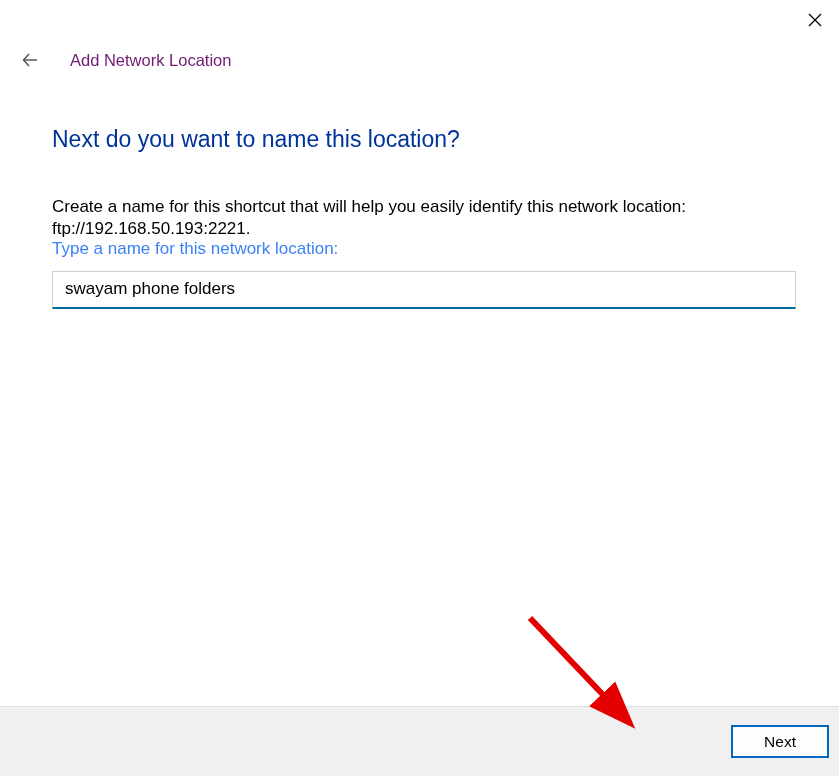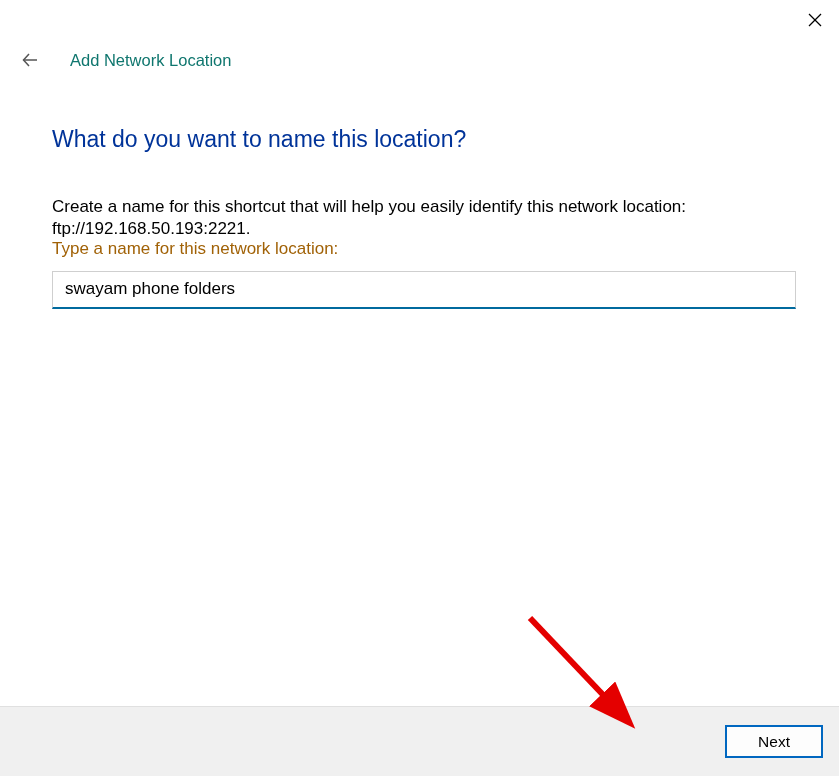--- a/index.html
+++ b/index.html
@@ -37,21 +37,21 @@
       width: 24px;
       height: 24px;
       display: flex;
       align-items: center;
       justify-content: center;
       cursor: pointer;
     }
     .back-btn svg { width: 18px; height: 18px; }
     .header-title {
       font-size: 16.5px;
-      color: #0f766e;
+      color: #701a75;
       font-weight: 400;
     }
     .content {
       padding: 54px 45px 0 52px;
     }
     .heading {
       font-size: 23px;
       color: #003399;
       font-weight: 400;
       margin-bottom: 42px;
@@ -60,21 +60,21 @@
       font-size: 17px;
       color: #000;
       line-height: 1.4;
     }
     .address {
       font-size: 17px;
       color: #000;
     }
     .input-label {
       font-size: 17px;
-      color: #a16207;
+      color: #3b82f6;
       margin-bottom: 12px;
     }
     .name-input {
       width: 744px;
       height: 38px;
       padding: 16px 12px;
       font-size: 17px;
       font-family: inherit;
       border: 1px solid #cfcfcf;
       border-bottom: 2px solid #006a9e;
@@ -85,21 +85,21 @@
       position: absolute;
       bottom: 0;
       left: 0;
       right: 0;
       height: 70px;
       background: #f0f0f0;
       border-top: 1px solid #e0e0e0;
       display: flex;
       align-items: center;
       justify-content: flex-end;
-      padding-right: 16px;
+      padding-right: 10px;
       gap: 10px;
     }
     .wiz-btn {
       width: 98px;
       height: 33px;
       font-size: 15.5px;
       font-family: inherit;
       background: #fdfdfd;
       border: 1px solid #bfbfbf;
       cursor: pointer;
@@ -133,21 +133,21 @@
   <div class="back-btn">
     <svg viewBox="0 0 18 18">
       <line x1="2.5" y1="9" x2="16" y2="9" stroke="#555" stroke-width="1.5"></line>
       <polyline points="8,3 2.5,9 8,15" fill="none" stroke="#555" stroke-width="1.5"></polyline>
     </svg>
   </div>
   <div class="header-title">Add Network Location</div>
 </div>
 
 <div class="content">
-  <h1 class="heading">What do you want to name this location?</h1>
+  <h1 class="heading">Next do you want to name this location?</h1>
   <p class="desc">Create a name for this shortcut that will help you easily identify this network location:</p>
   <p class="address">ftp://192.168.50.193:2221.</p>
   <p class="input-label">Type a name for this network location:</p>
   <input type="text" class="name-input" value="swayam phone folders" style="">
 </div>
 
 <div class="footer">
   <button class="wiz-btn primary">Next</button>
 </div>
 

